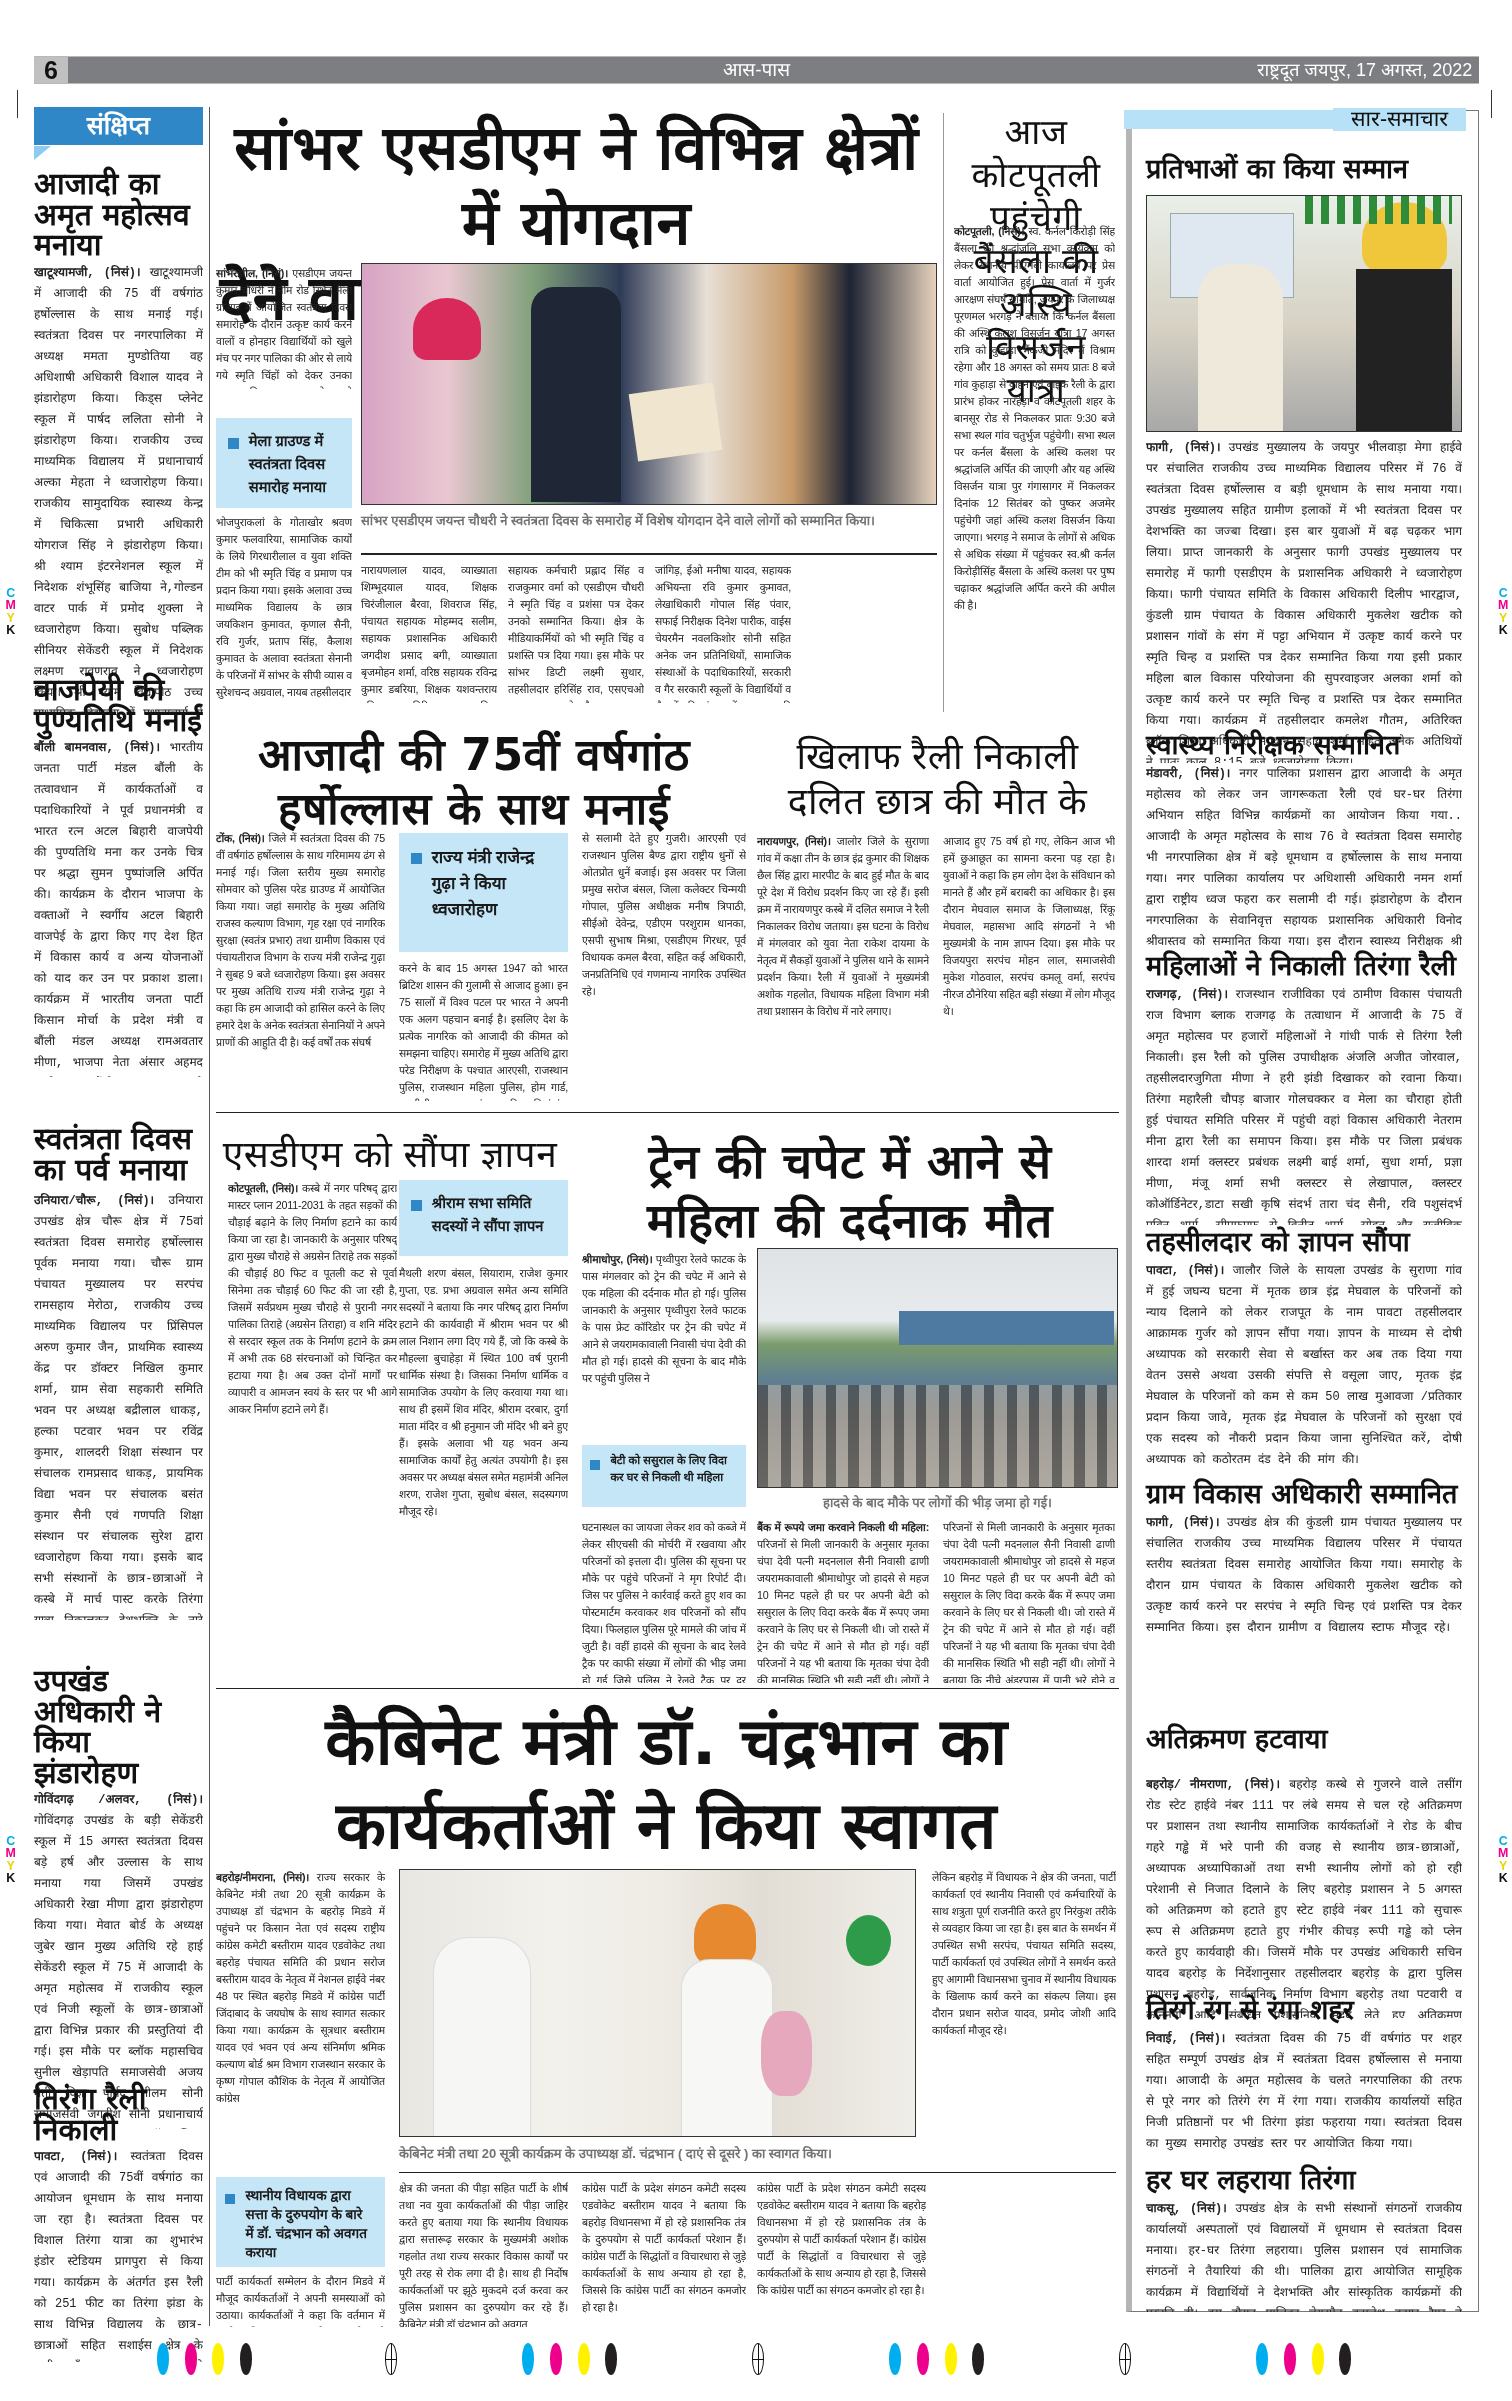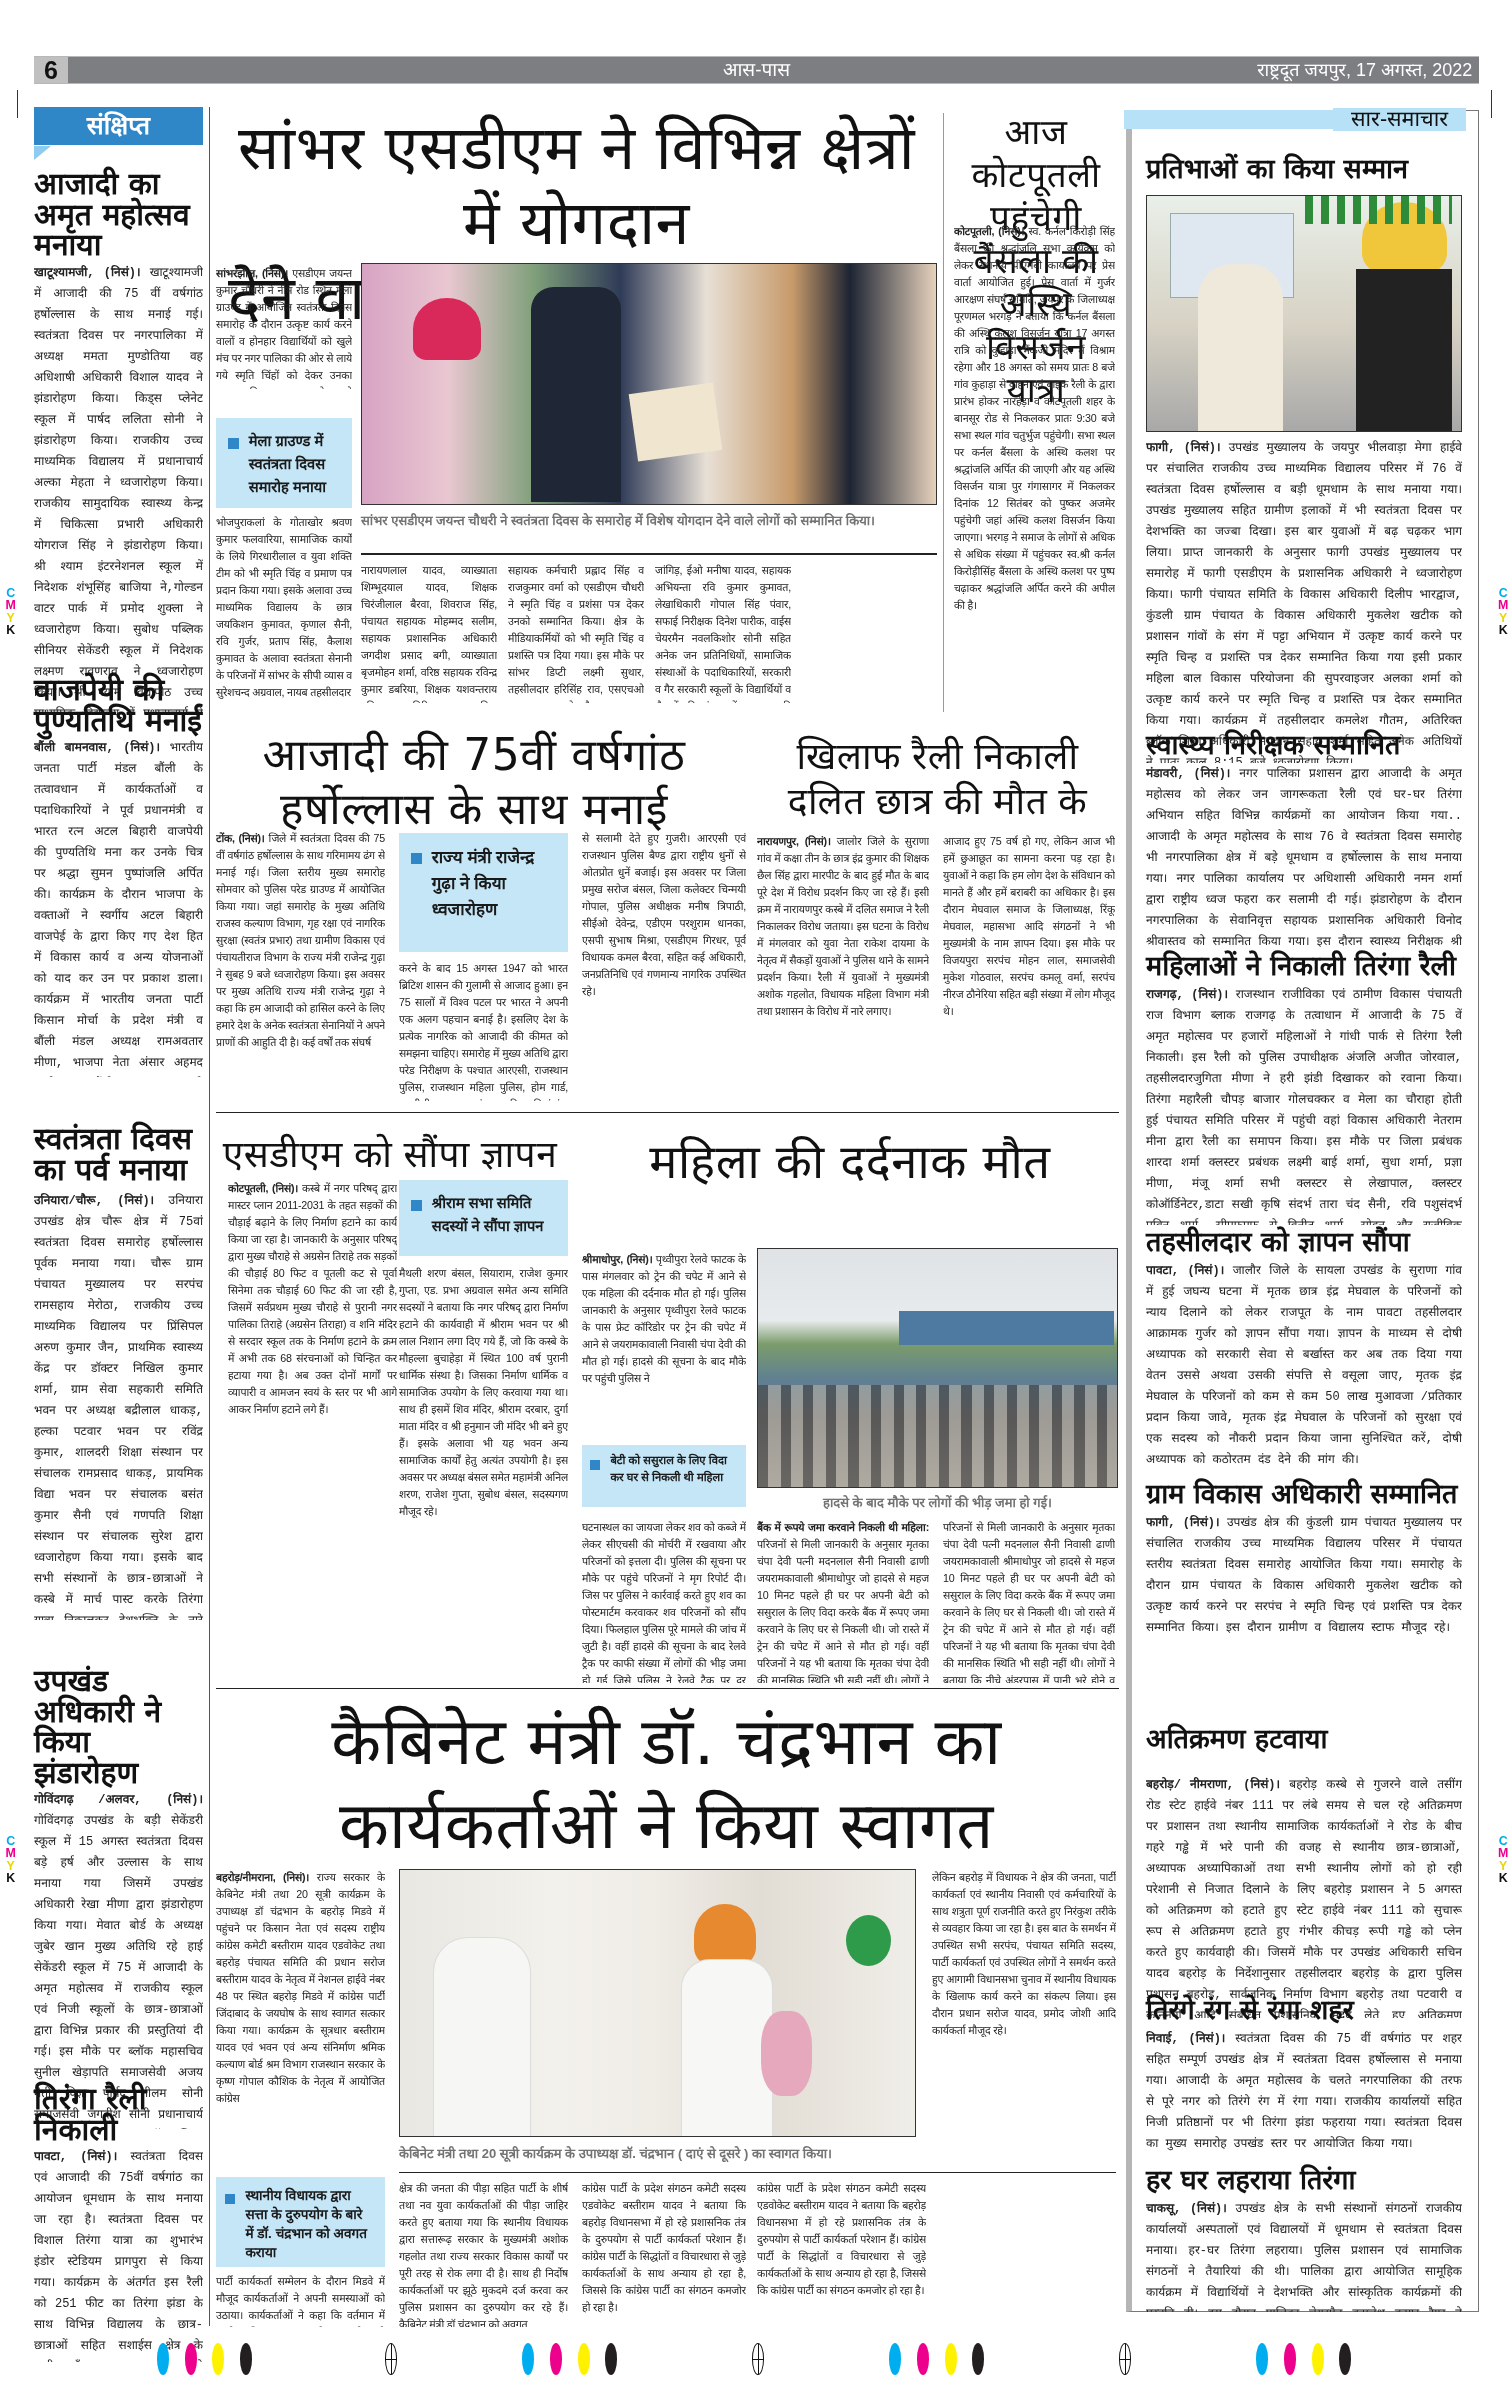--- a/index.html
+++ b/index.html
@@ -19,21 +19,21 @@
   
   .vrule { background: #555; width: 1.1px; }
 
   
   .body-text { font-size: 12px; line-height: 21px; text-align: justify; font-family: Liberation Mono, monospace; color: #222; overflow: hidden; }
   .body-text.condensed { font-size: 10.7px; line-height: 17px; font-family: "Liberation Sans", sans-serif; letter-spacing: -0.2px; }
   .body-text .dateline { font-weight: bold; }
   .brief-head { font-size: 30px; line-height: 30.5px; font-weight: bold; color: #111; }
   .right-head { font-size: 27px; line-height: 33px; font-weight: bold; color: #111; }
 
-  .big-head { font-weight: normal; color: #111; text-align: center; letter-spacing: 0.6px; }
+  .big-head { font-weight: bold; color: #111; text-align: center; letter-spacing: 0.6px; }
   .h-xl { font-size: 61px; line-height: 75px; }
   .h-lg { font-size: 44px; line-height: 54px; }
   .h-md { font-size: 35px; line-height: 43px; font-weight: normal; font-family: "Liberation Sans", sans-serif; }
 
   
   .tag-samkshipt { left: 34px; top: 107px; width: 169px; height: 38px; background: #2f87c8; color: #fff; font-size: 25px; font-weight: bold; text-align: center; line-height: 37px; }
   .tag-samkshipt-fold { left: 34px; top: 146px; width: 0; height: 0; border-top: 14.7px solid #8fcbf0; border-right: 17px solid transparent; }
 
   
   .sar-band { left: 1124px; top: 110px; width: 305px; height: 19px; background: #b6e1f6; }
@@ -282,20 +282,21 @@
 <div class="abs body-text condensed" style="left:228px;top:1180px;width:169px;height:497px">
   <span class="dateline">कोटपूतली, (निसं)।</span>
   <span>कस्बे में नगर परिषद् द्वारा मास्टर प्लान 2011-2031 के तहत सड़कों की चौड़ाई बढ़ाने के लिए निर्माण हटाने का कार्य किया जा रहा है। जानकारी के अनुसार परिषद् द्वारा मुख्य चौराहे से अग्रसेन तिराहे तक सड़कों की चौड़ाई 80 फिट व पूतली कट से पूर्वा सिनेमा तक चौड़ाई 60 फिट की जा रही है, जिसमें सर्वप्रथम मुख्य चौराहे से पुरानी नगर पालिका तिराहे (अग्रसेन तिराहा) व शनि मंदिर से सरदार स्कूल तक के निर्माण हटाने के क्रम में अभी तक 68 संरचनाओं को चिन्हित कर हटाया गया है। अब उक्त दोनों मार्गों पर व्यापारी व आमजन स्वयं के स्तर पर भी आगे आकर निर्माण हटाने लगे हैं।</span>
 </div>
 <div class="abs hl-box" style="left:399px;top:1180px;width:169px;height:76px">
   <span class="bullet"></span><span class="hl-text" style="font-size:14.7px;line-height:22.6px">श्रीराम सभा समिति सदस्यों ने सौंपा ज्ञापन</span>
 </div>
 <div class="abs body-text condensed" style="left:399px;top:1265px;width:169px;height:412px">मैथली शरण बंसल, सियाराम, राजेश कुमार गुप्ता, एड. प्रभा अग्रवाल समेत अन्य समिति सदस्यों ने बताया कि नगर परिषद् द्वारा निर्माण हटाने की कार्यवाही में श्रीराम भवन पर श्री लाल निशान लगा दिए गये हैं, जो कि कस्बे के मौहल्ला बुचाहेड़ा में स्थित 100 वर्ष पुरानी धार्मिक संस्था है। जिसका निर्माण धार्मिक व सामाजिक उपयोग के लिए करवाया गया था। साथ ही इसमें शिव मंदिर, श्रीराम दरबार, दुर्गा माता मंदिर व श्री हनुमान जी मंदिर भी बने हुए हैं। इसके अलावा भी यह भवन अन्य सामाजिक कार्यों हेतु अत्यंत उपयोगी है। इस अवसर पर अध्यक्ष बंसल समेत महामंत्री अनिल शरण, राजेश गुप्ता, सुबोध बंसल, सदस्यगण मौजूद रहे।</div>
 
 <div class="abs big-head h-lg" style="left:582px;top:1132px;width:536px;font-size:47px;line-height:59px">
+  <div>ट्रेन की चपेट में आने से</div>
   <div>महिला की दर्दनाक मौत</div>
 </div>
 <div class="abs body-text condensed" style="left:582px;top:1251px;width:164px;height:192px">
   <span class="dateline">श्रीमाधोपुर, (निसं)।</span>
   <span>पृथ्वीपुरा रेलवे फाटक के पास मंगलवार को ट्रेन की चपेट में आने से एक महिला की दर्दनाक मौत हो गई। पुलिस जानकारी के अनुसार पृथ्वीपुरा रेलवे फाटक के पास फ्रेट कॉरिडोर पर ट्रेन की चपेट में आने से जयरामकावाली निवासी चंपा देवी की मौत हो गई। हादसे की सूचना के बाद मौके पर पहुंची पुलिस ने</span>
 </div>
 <div class="abs hl-box" style="left:582px;top:1445px;width:164px;height:62px;padding:6.8px 8px">
   <span class="bullet"></span><span class="hl-text" style="font-size:11.3px;line-height:17px">बेटी को ससुराल के लिए विदा कर घर से निकली थी महिला</span>
 </div>
 <div class="abs photo" style="left:757px;top:1248px;width:361px;height:240px;background:linear-gradient(180deg,#dfe3e6 0%,#e8ebed 30%,#7b9c6b 40%,#5f7f93 55%,#7c7c7c 70%,#a29d94 100%);">

